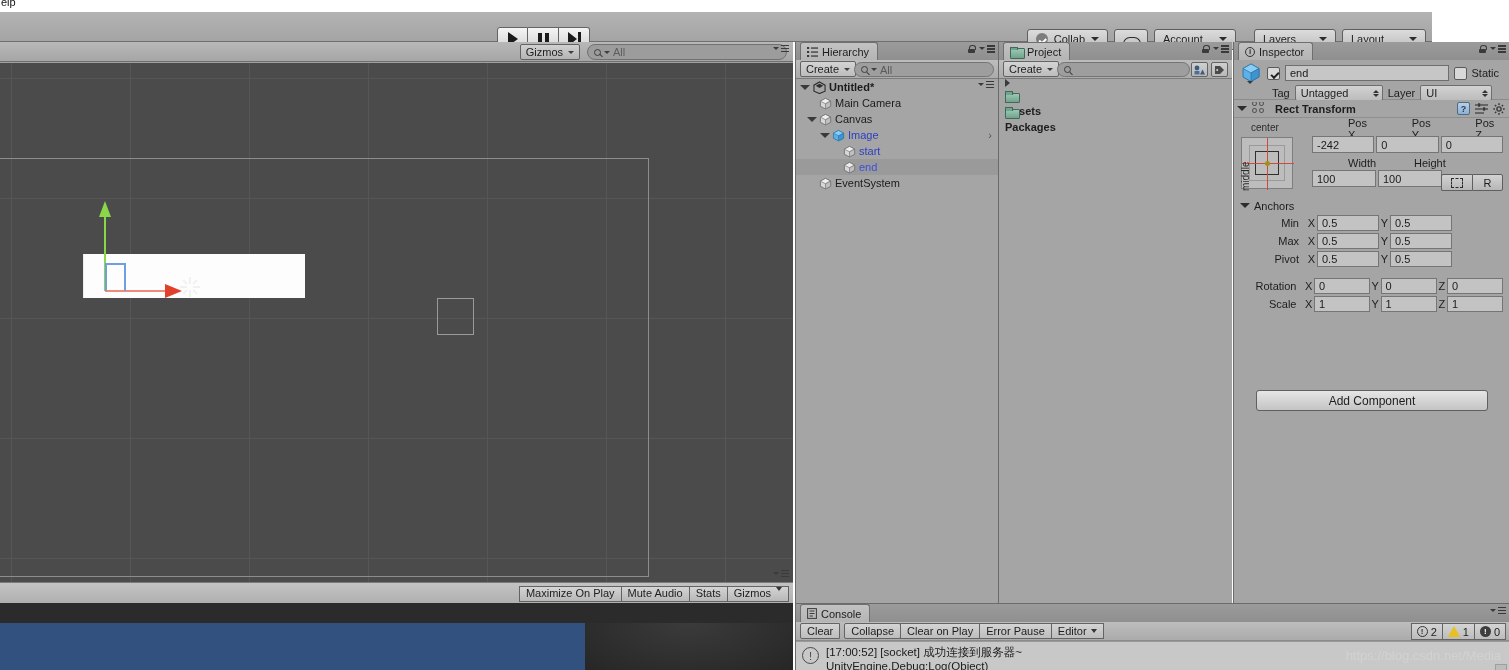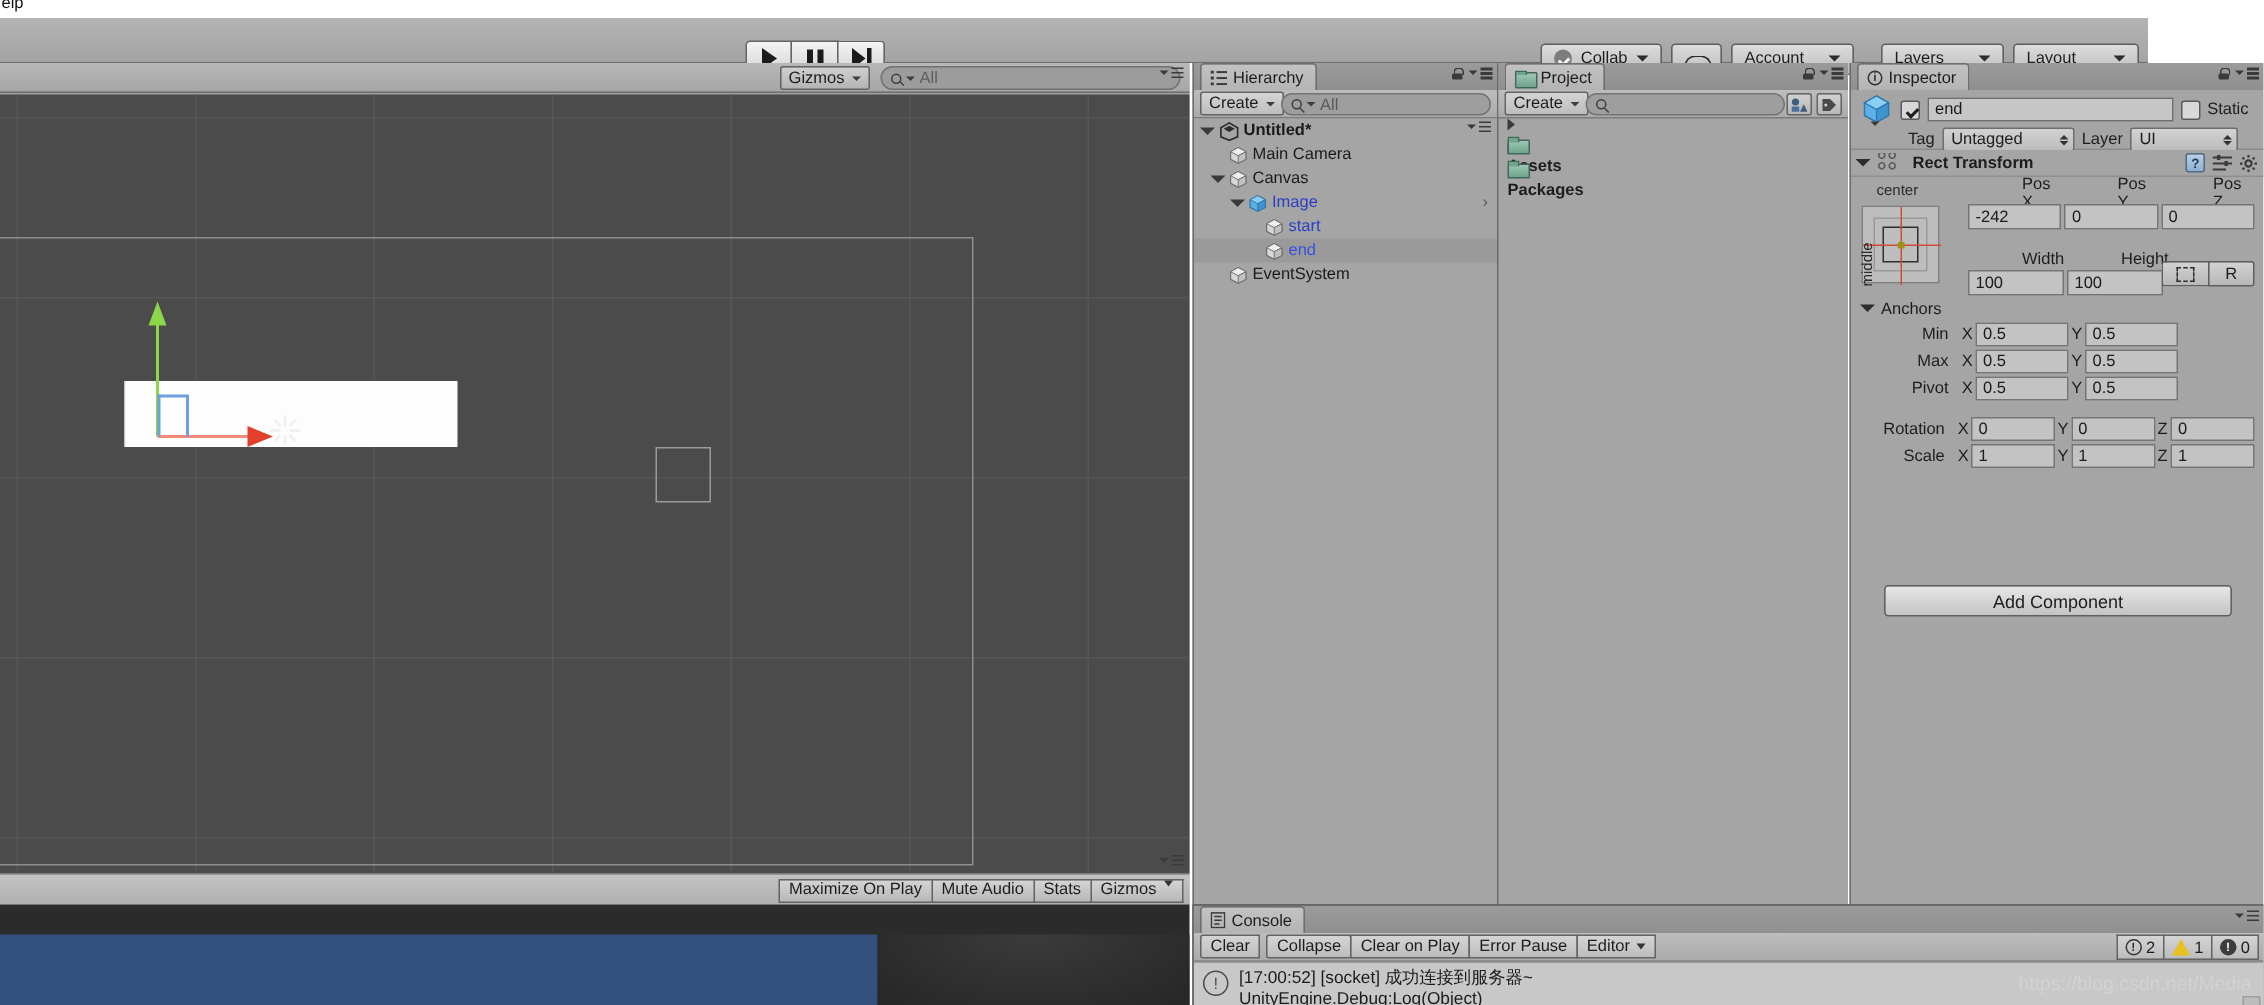--- a/index.html
+++ b/index.html
@@ -251,21 +251,21 @@
   .num-m{ width:58px; height:16px; background:#c3c3c3; border:1px solid #757575;
     font-size:11px; padding:0 4px; line-height:15px; color:#1b1b1b; }
 
   .addcomp-wrap{ position:absolute; left:0; top:272px; width:276px; display:flex; justify-content:center; }
   .addcomp{ width:232px; height:21px; background:linear-gradient(#e6e6e6,#c4c4c4);
     border:1px solid #606060; border-radius:3px; display:flex; align-items:center;
     justify-content:center; font-size:12px; cursor:pointer; }
 
   
   .console{ position:absolute; left:795px; top:603px; width:714px; height:67px;
-    background:#000000; border-left:1px solid #6b6b6b; border-top:1px solid #6b6b6b; }
+    background:#86efac; border-left:1px solid #6b6b6b; border-top:1px solid #6b6b6b; }
   .console .panel-tabrow{ height:18px; background:linear-gradient(#9b9b9b,#8f8f8f); }
   .con-toolbar{ position:relative; height:19px; background:linear-gradient(#bdbdbd,#ababab);
     border-bottom:1px solid #8a8a8a; display:flex; align-items:center; padding-left:4px; }
   .cbtn{ height:16px; background:linear-gradient(#d4d4d4,#bdbdbd); border:1px solid #646464;
     display:flex; align-items:center; padding:0 6px; font-size:11px; cursor:pointer; margin-right:-1px; }
   .cbtn.first{ border-radius:2px 0 0 2px; }
   .cbtn.gap{ margin-left:5px; border-radius:2px; }
   .cbtn .gv-carr{ margin-left:4px; }
   .counters{ position:absolute; right:3px; top:1px; display:flex; height:17px; }
   .cnt{ background:linear-gradient(#d4d4d4,#bcbcbc); border:1px solid #646464; border-right:none;
@@ -711,21 +711,21 @@
         <div class="f-labels">
           <span>Pos X</span>
           <span>Pos Y</span>
           <span>Pos Z</span>
         </div>
         <div class="f-inputs">
           <span class="num">-242</span>
           <span class="num">0</span>
           <span class="num">0</span>
         </div>
-        <div class="f-labels" style="margin-top:12px">
+        <div class="f-labels" style="margin-top:2px">
           <span>Width</span>
           <span>Height</span>
         </div>
         <div class="wh-inputs">
           <span class="num">100</span>
           <span class="num">100</span>
         </div>
       </div>
 
       <div class="blueprint-grp">

